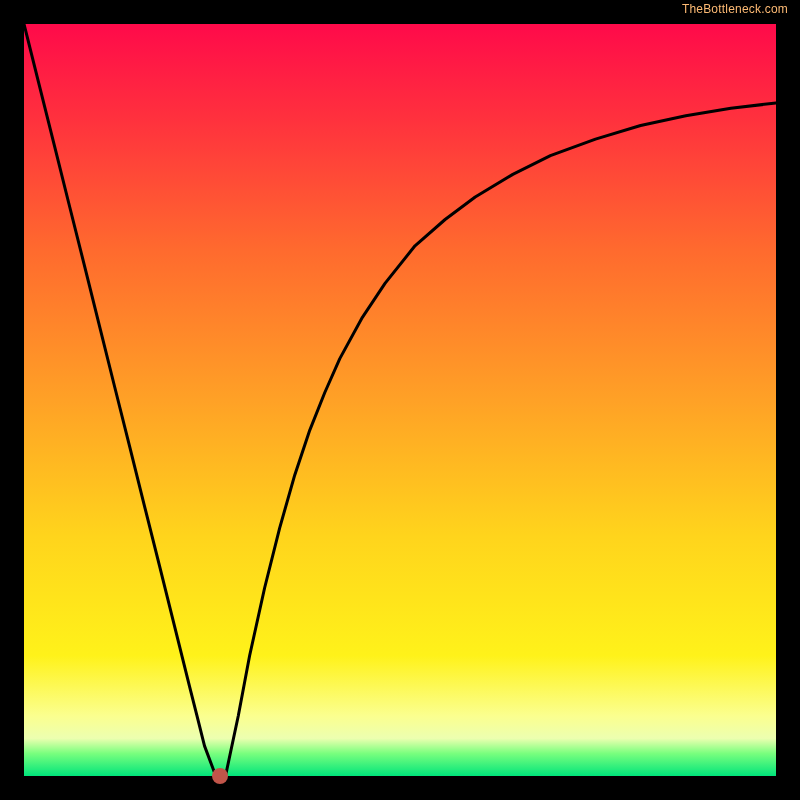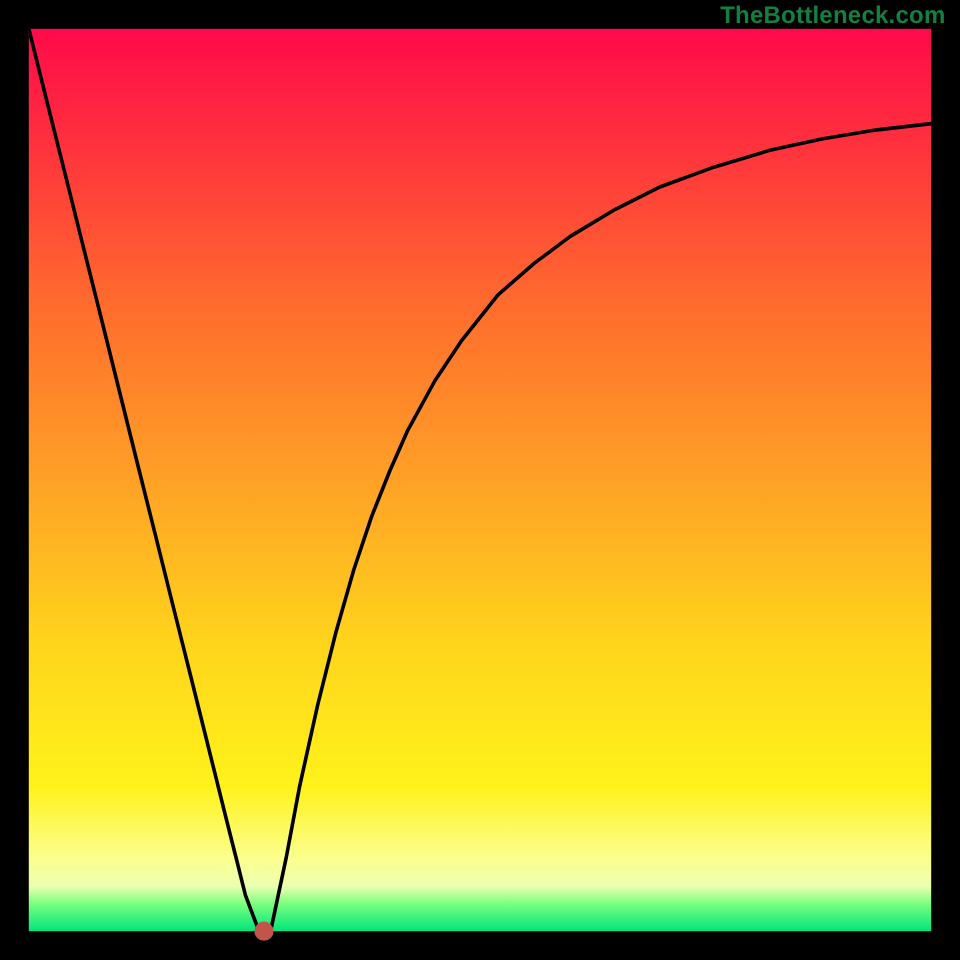--- a/index.html
+++ b/index.html
@@ -47,23 +47,23 @@
     width: 16px;
     height: 16px;
     border-radius: 50%;
     background: #c1554a;
     transform: translate(-50%, -50%);
   }
   .watermark {
     position: absolute;
     top: 2px;
     right: 12px;
-    color: #15803d;
-    font-size: 20px;
-    font-weight: 700;
+    color: #fdba74;
+    font-size: 12px;
+    font-weight: 400;
     letter-spacing: 0.2px;
     user-select: none;
   }
 </style>
 </head>
 <body>
 
 <div class="chart-wrap">
   <div class="plot-area">
     <svg class="curve" viewBox="0 0 752 752" preserveAspectRatio="none">

